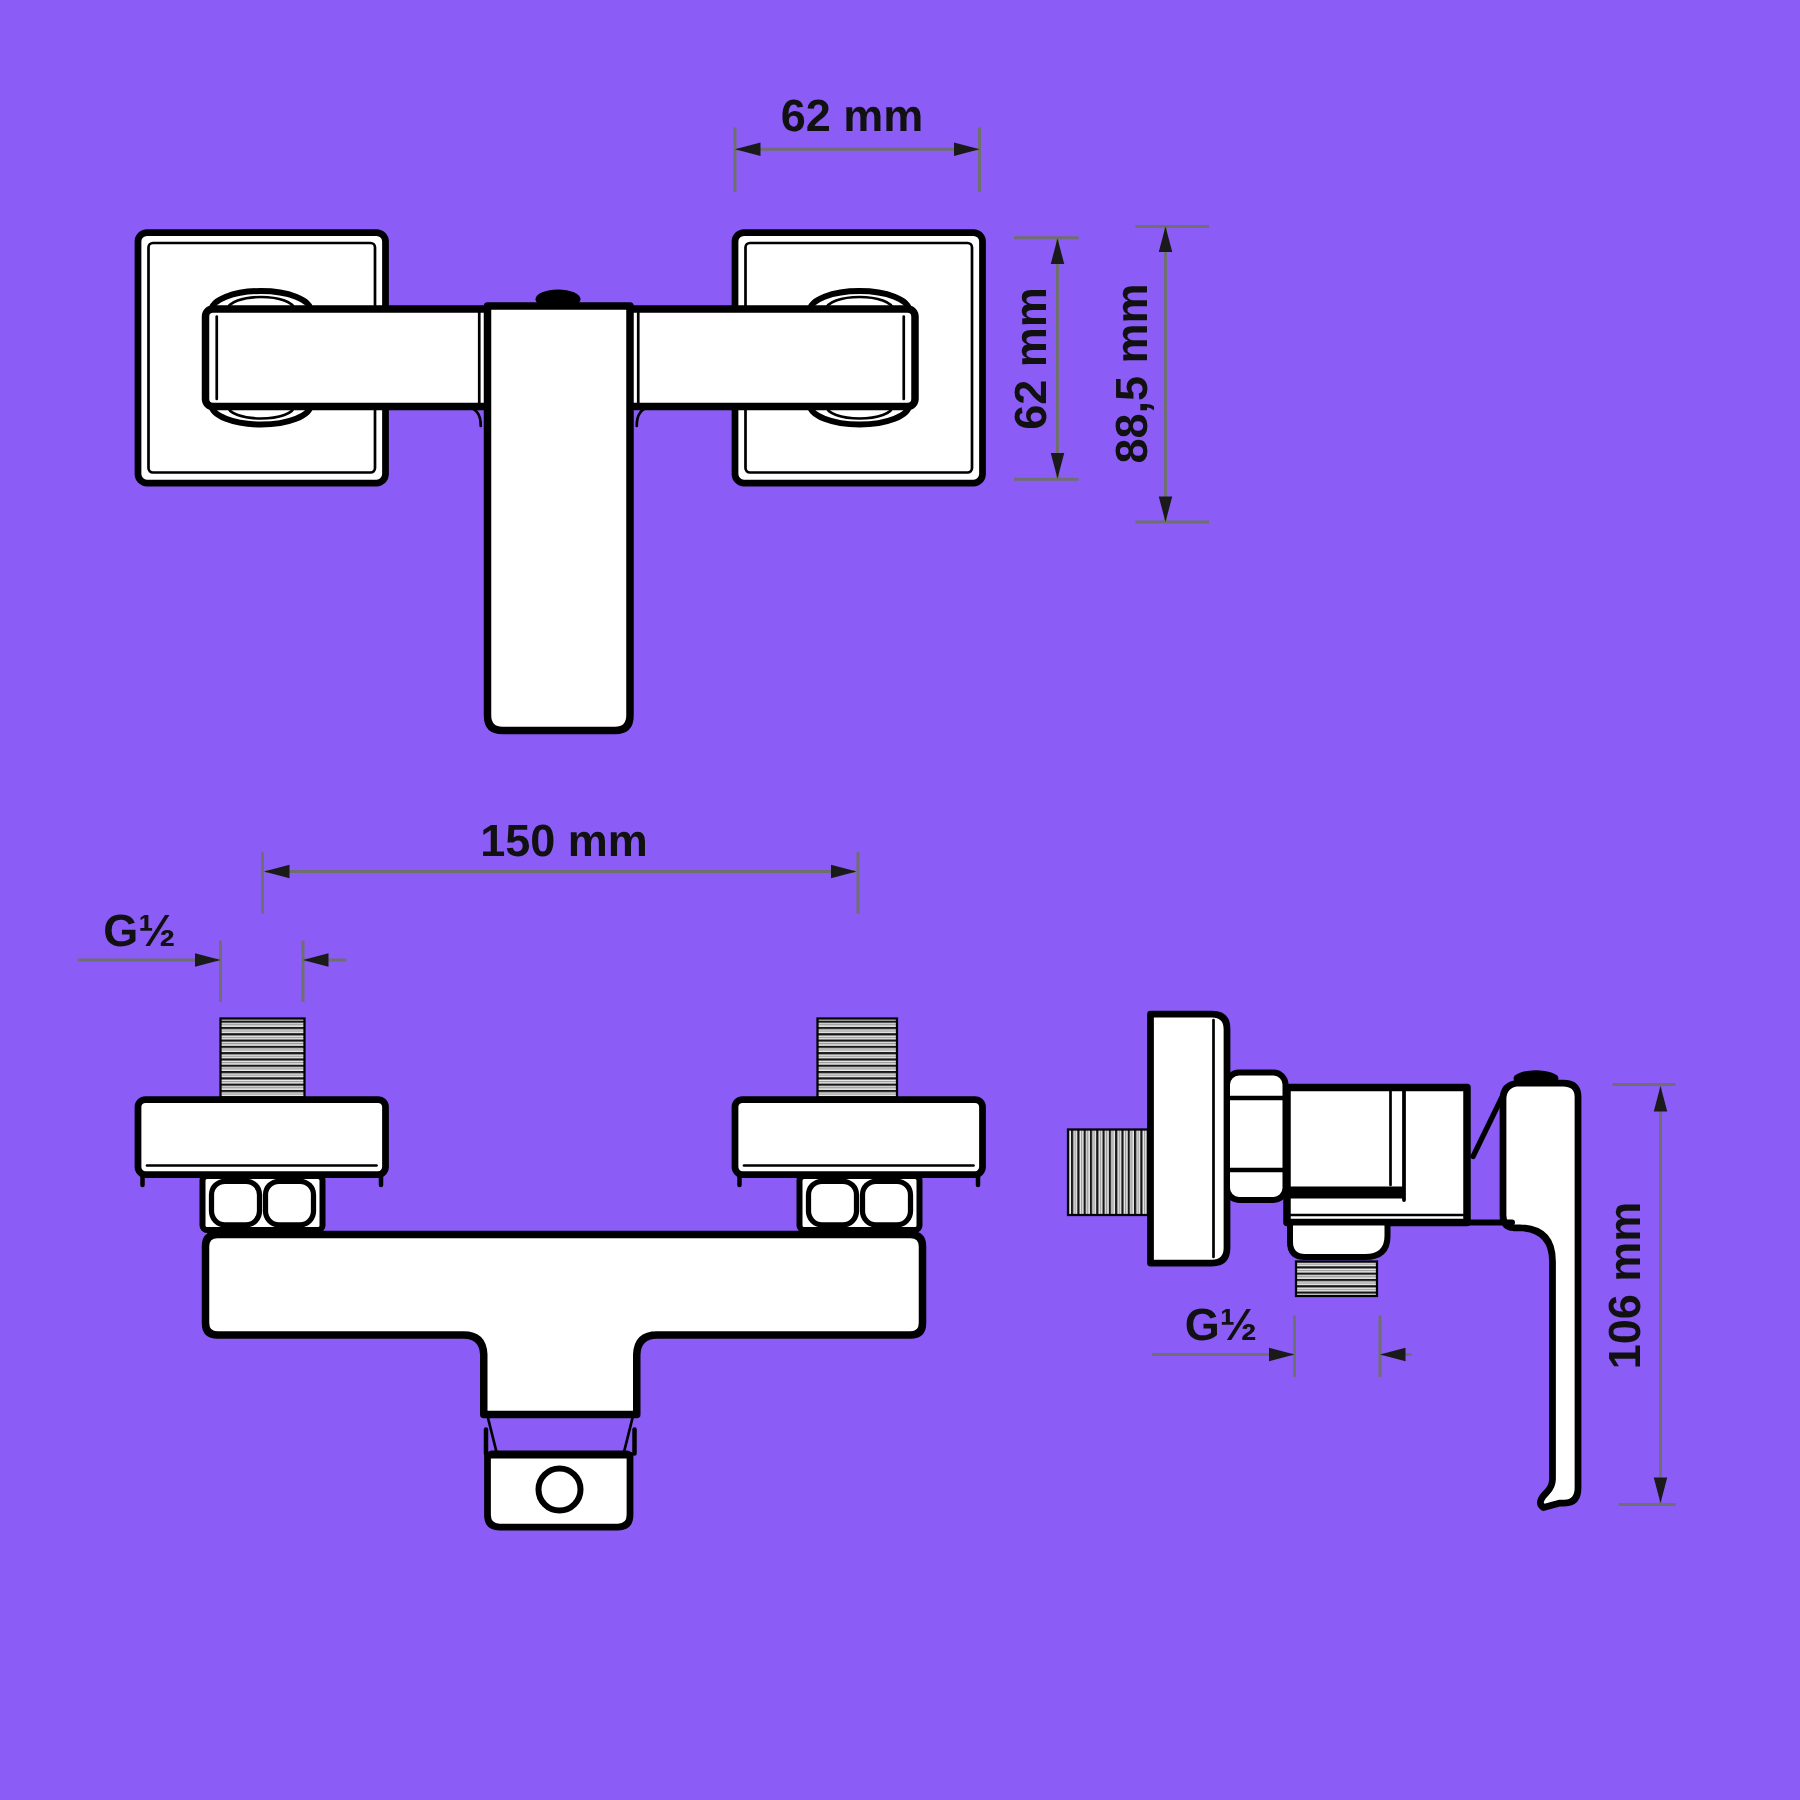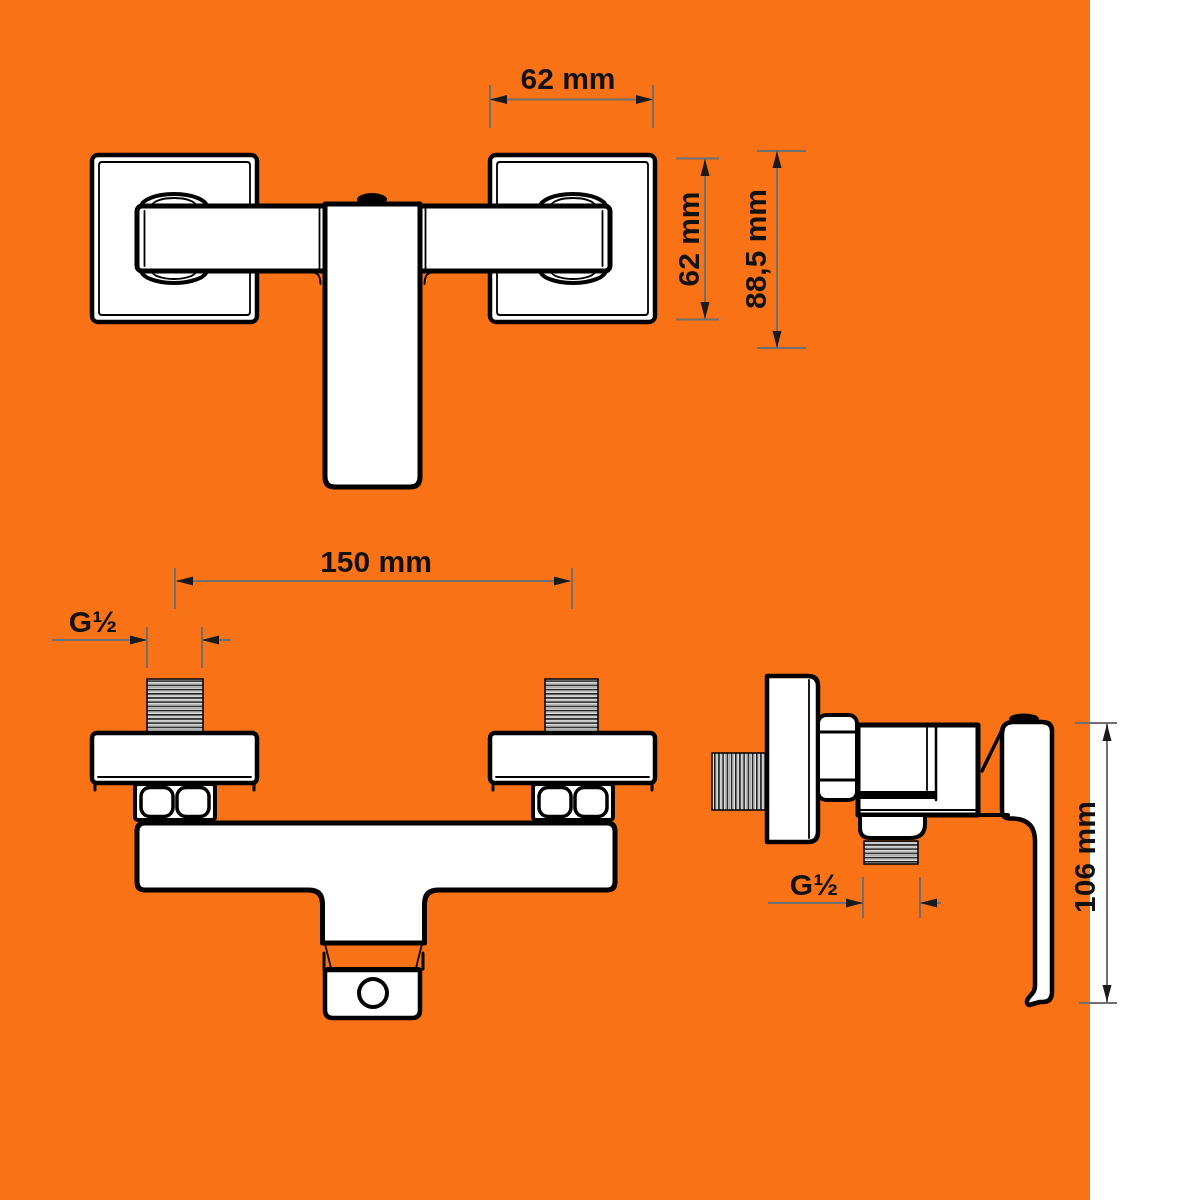--- a/index.html
+++ b/index.html
@@ -1,16 +1,16 @@
 <!DOCTYPE html>
 <html><head>
 <meta charset="utf-8">
 <style>
   html,body{margin:0;padding:0;background:#fff;}
-  .stage{width:1090px;height:1200px;position:relative;background:#f97316;font-family:"Liberation Sans",sans-serif;}
+  .stage{width:1200px;height:1200px;position:relative;background:#8b5cf6;font-family:"Liberation Sans",sans-serif;}
   svg{display:block;}
   .part{fill:#fff;stroke:#000;stroke-linejoin:round;stroke-linecap:round;}
   .nofill{fill:none;stroke:#000;stroke-linejoin:round;stroke-linecap:round;}
   .blk{fill:#000;stroke:none;}
   .s5{stroke-width:5;}
   .s45{stroke-width:4.5;}
   .s4{stroke-width:4;}
   .s35{stroke-width:3.5;}
   .s3{stroke-width:3;}
   .s18{stroke-width:1.8;}

